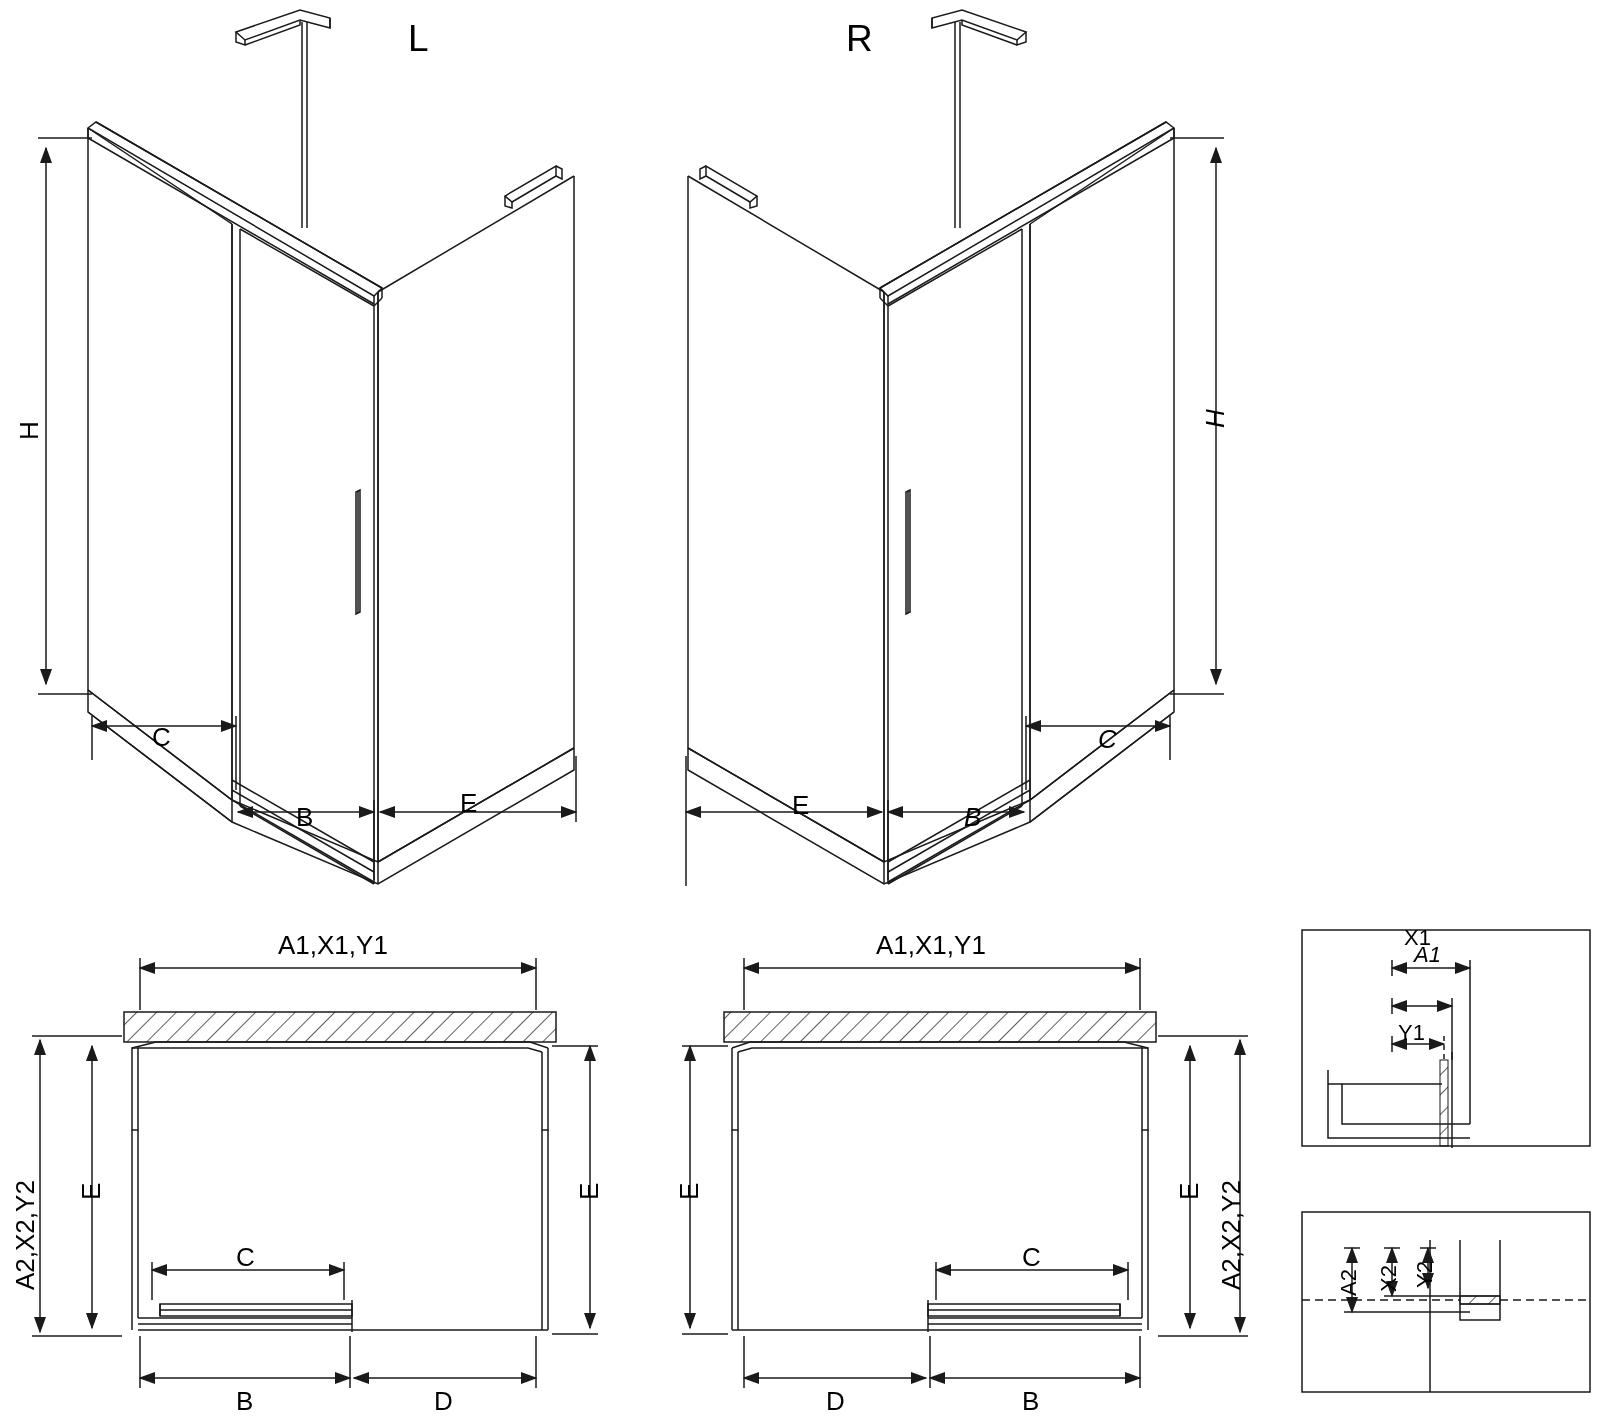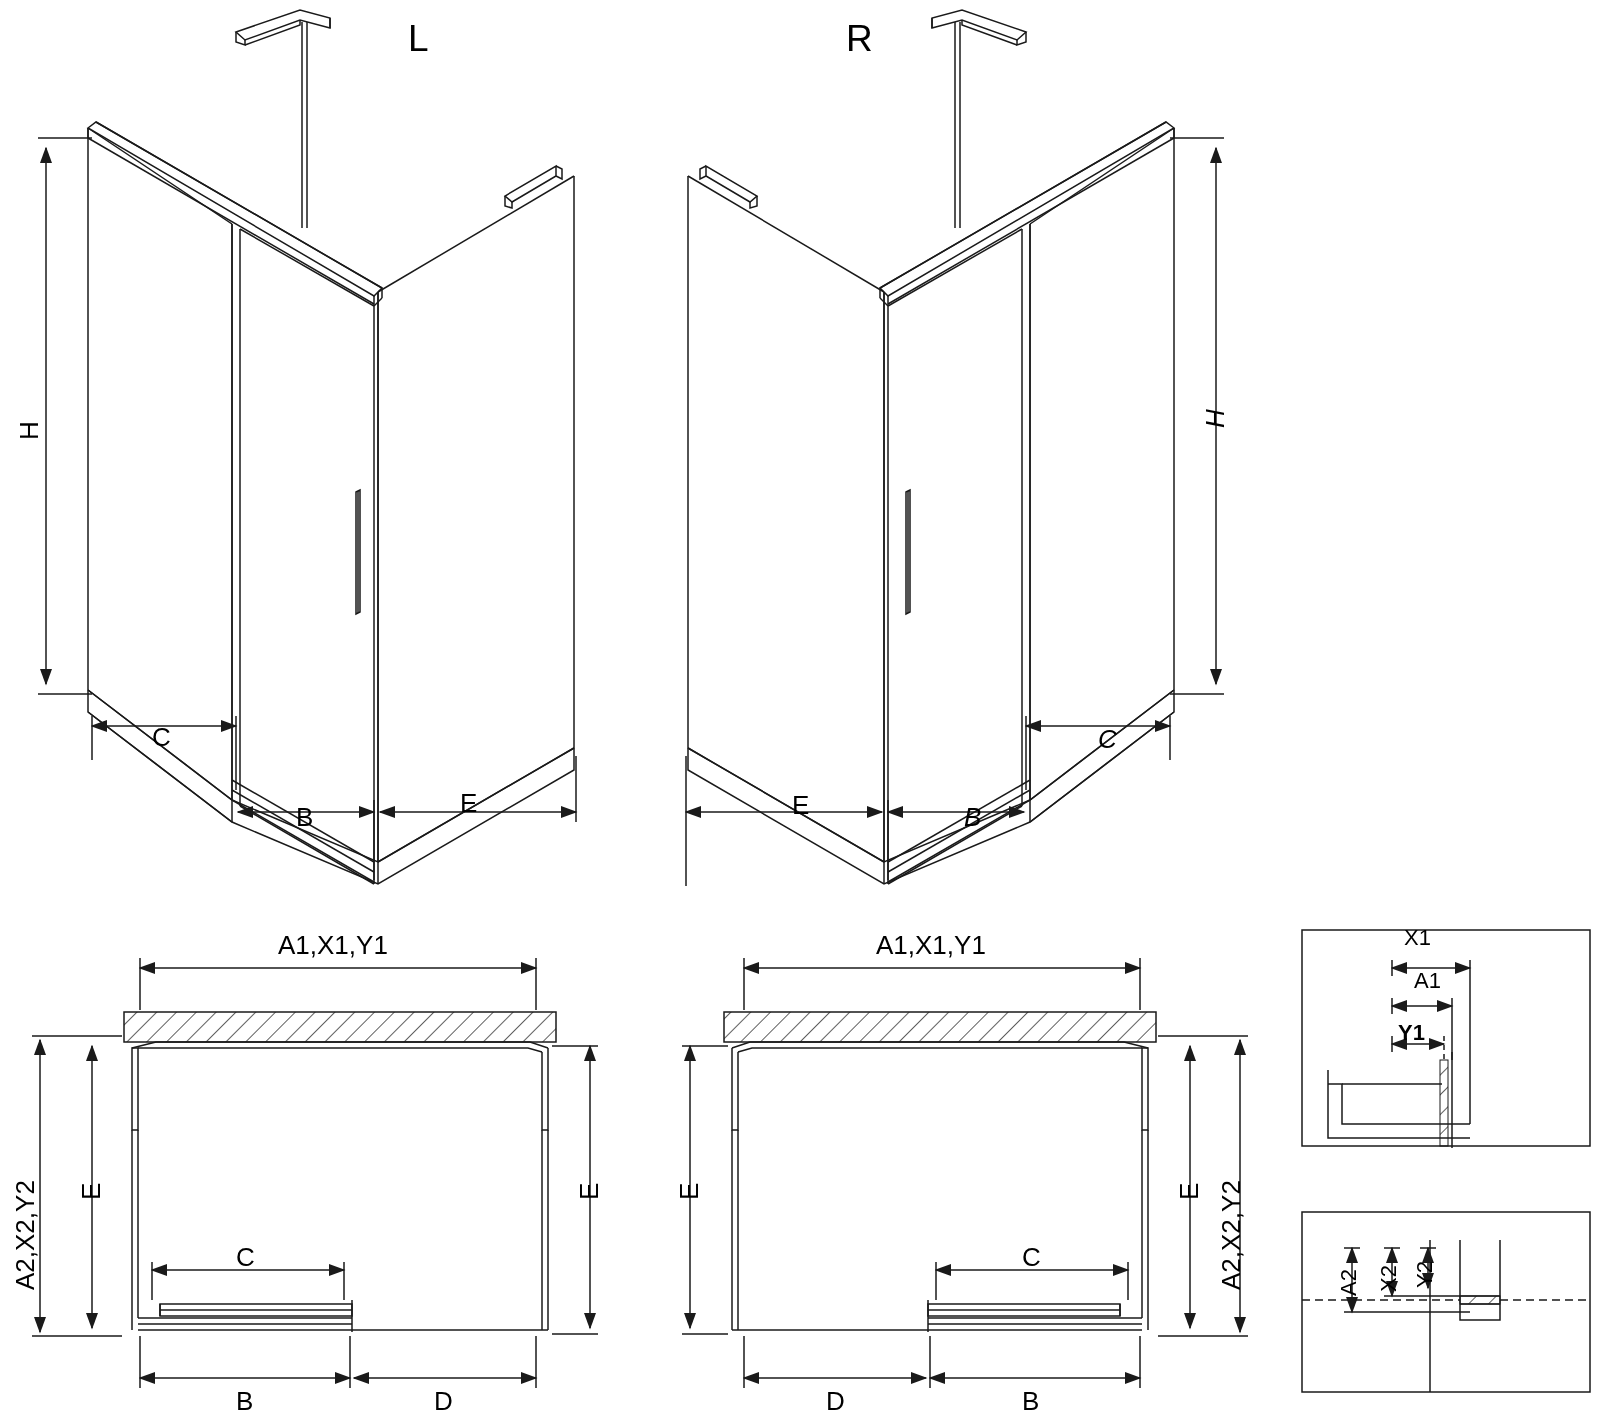--- a/index.html
+++ b/index.html
@@ -343,21 +343,21 @@
 <div class="lbl mid rot90" style="left:1174px;top:1200px;">E</div>
 
 <div class="lbl mid" style="left:236px;top:1242px;">C</div>
 <div class="lbl mid" style="left:1022px;top:1242px;">C</div>
 
 <div class="lbl mid" style="left:236px;top:1386px;">B</div>
 <div class="lbl mid" style="left:434px;top:1386px;">D</div>
 <div class="lbl mid" style="left:826px;top:1386px;">D</div>
 <div class="lbl mid" style="left:1022px;top:1386px;">B</div>
 
-<div class="lbl sm" style="left:1414px;top:968px;">A1</div>
+<div class="lbl sm" style="left:1414px;top:942px;font-style:italic;">A1</div>
 <div class="lbl sm" style="left:1404px;top:925px;">X1</div>
-<div class="lbl sm" style="left:1398px;top:1020px;font-weight:bold;">Y1</div>
+<div class="lbl sm" style="left:1398px;top:1020px;">Y1</div>
 
 <div class="lbl sm rot90" style="left:1336px;top:1296px;">A2</div>
 <div class="lbl sm rot90" style="left:1376px;top:1292px;">X2</div>
 <div class="lbl sm rot90" style="left:1412px;top:1288px;">Y2</div>
 
 </div>
 
 </body></html>

